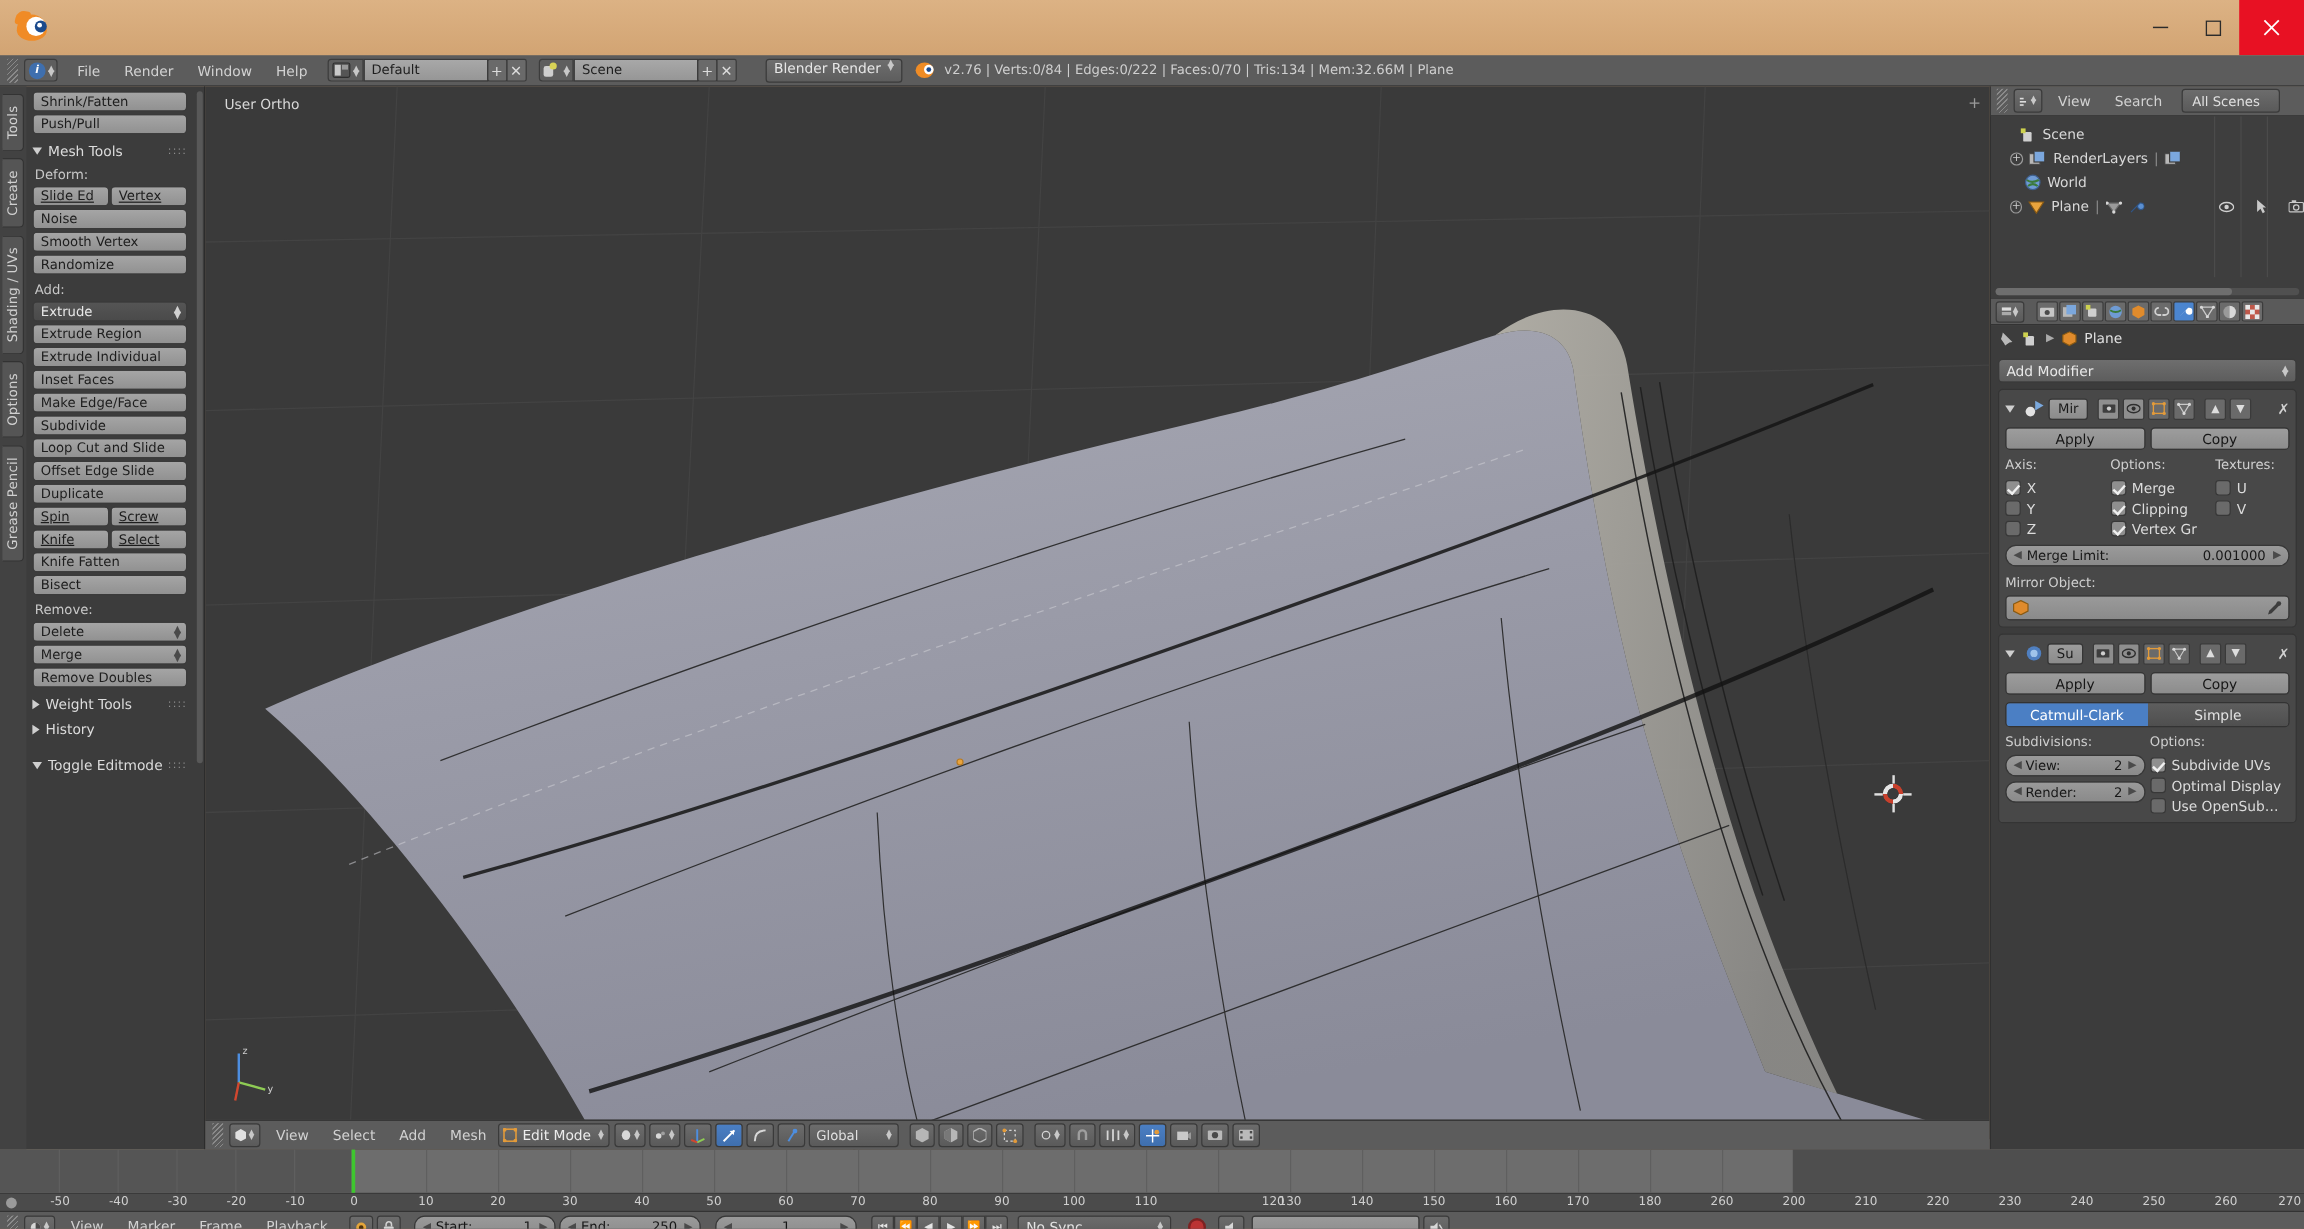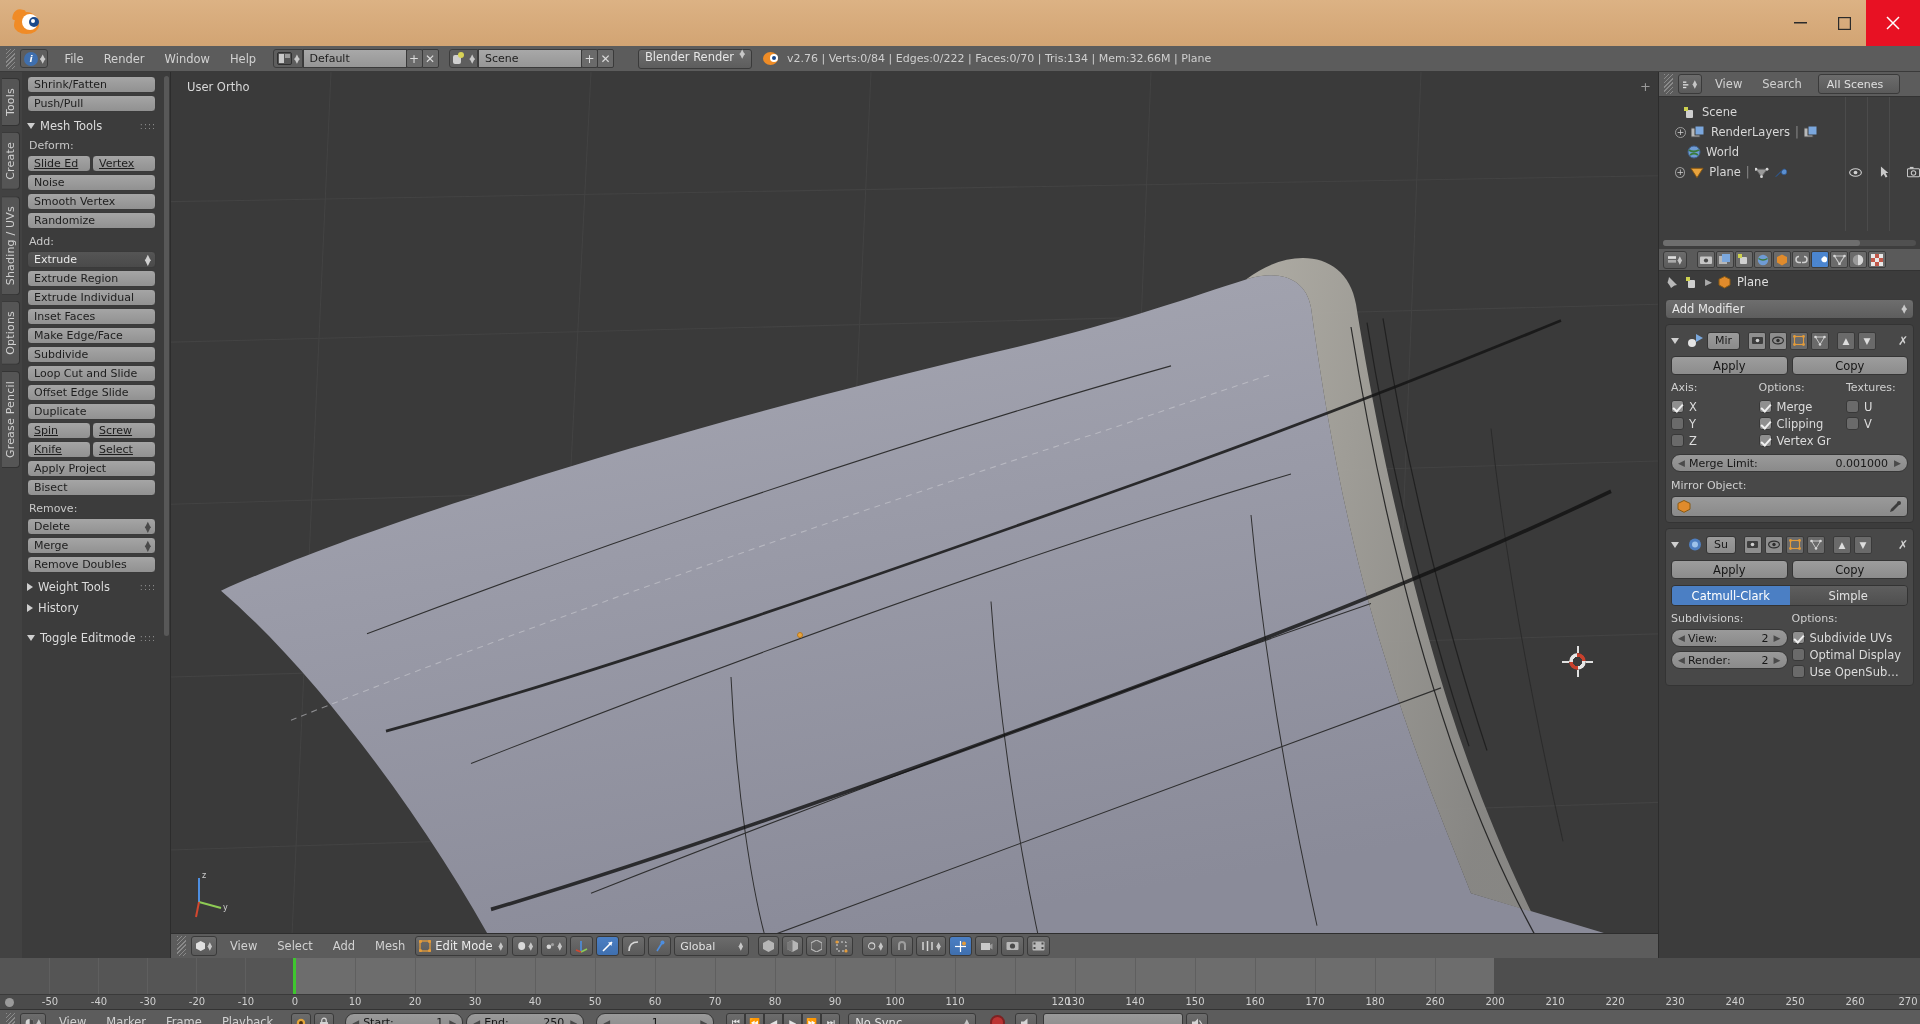--- a/index.html
+++ b/index.html
@@ -345,21 +345,21 @@
           <div class="tbtn">Offset Edge Slide</div>
           <div class="tbtn">Duplicate</div>
           <div class="tbtn-row">
             <div class="tbtn">Spin</div>
             <div class="tbtn">Screw</div>
           </div>
           <div class="tbtn-row">
             <div class="tbtn">Knife</div>
             <div class="tbtn">Select</div>
           </div>
-          <div class="tbtn">Apply Project</div>
+          <div class="tbtn">Knife Fatten</div>
           <div class="tbtn">Bisect</div>
 
           <div class="sectlabel">Remove:</div>
           <div class="tbtn withspin">
             <span>Delete</span>
             <span class="spin-vert">
                 <span>▲</span>
                 <span>▼</span>
               </span>
           </div>

